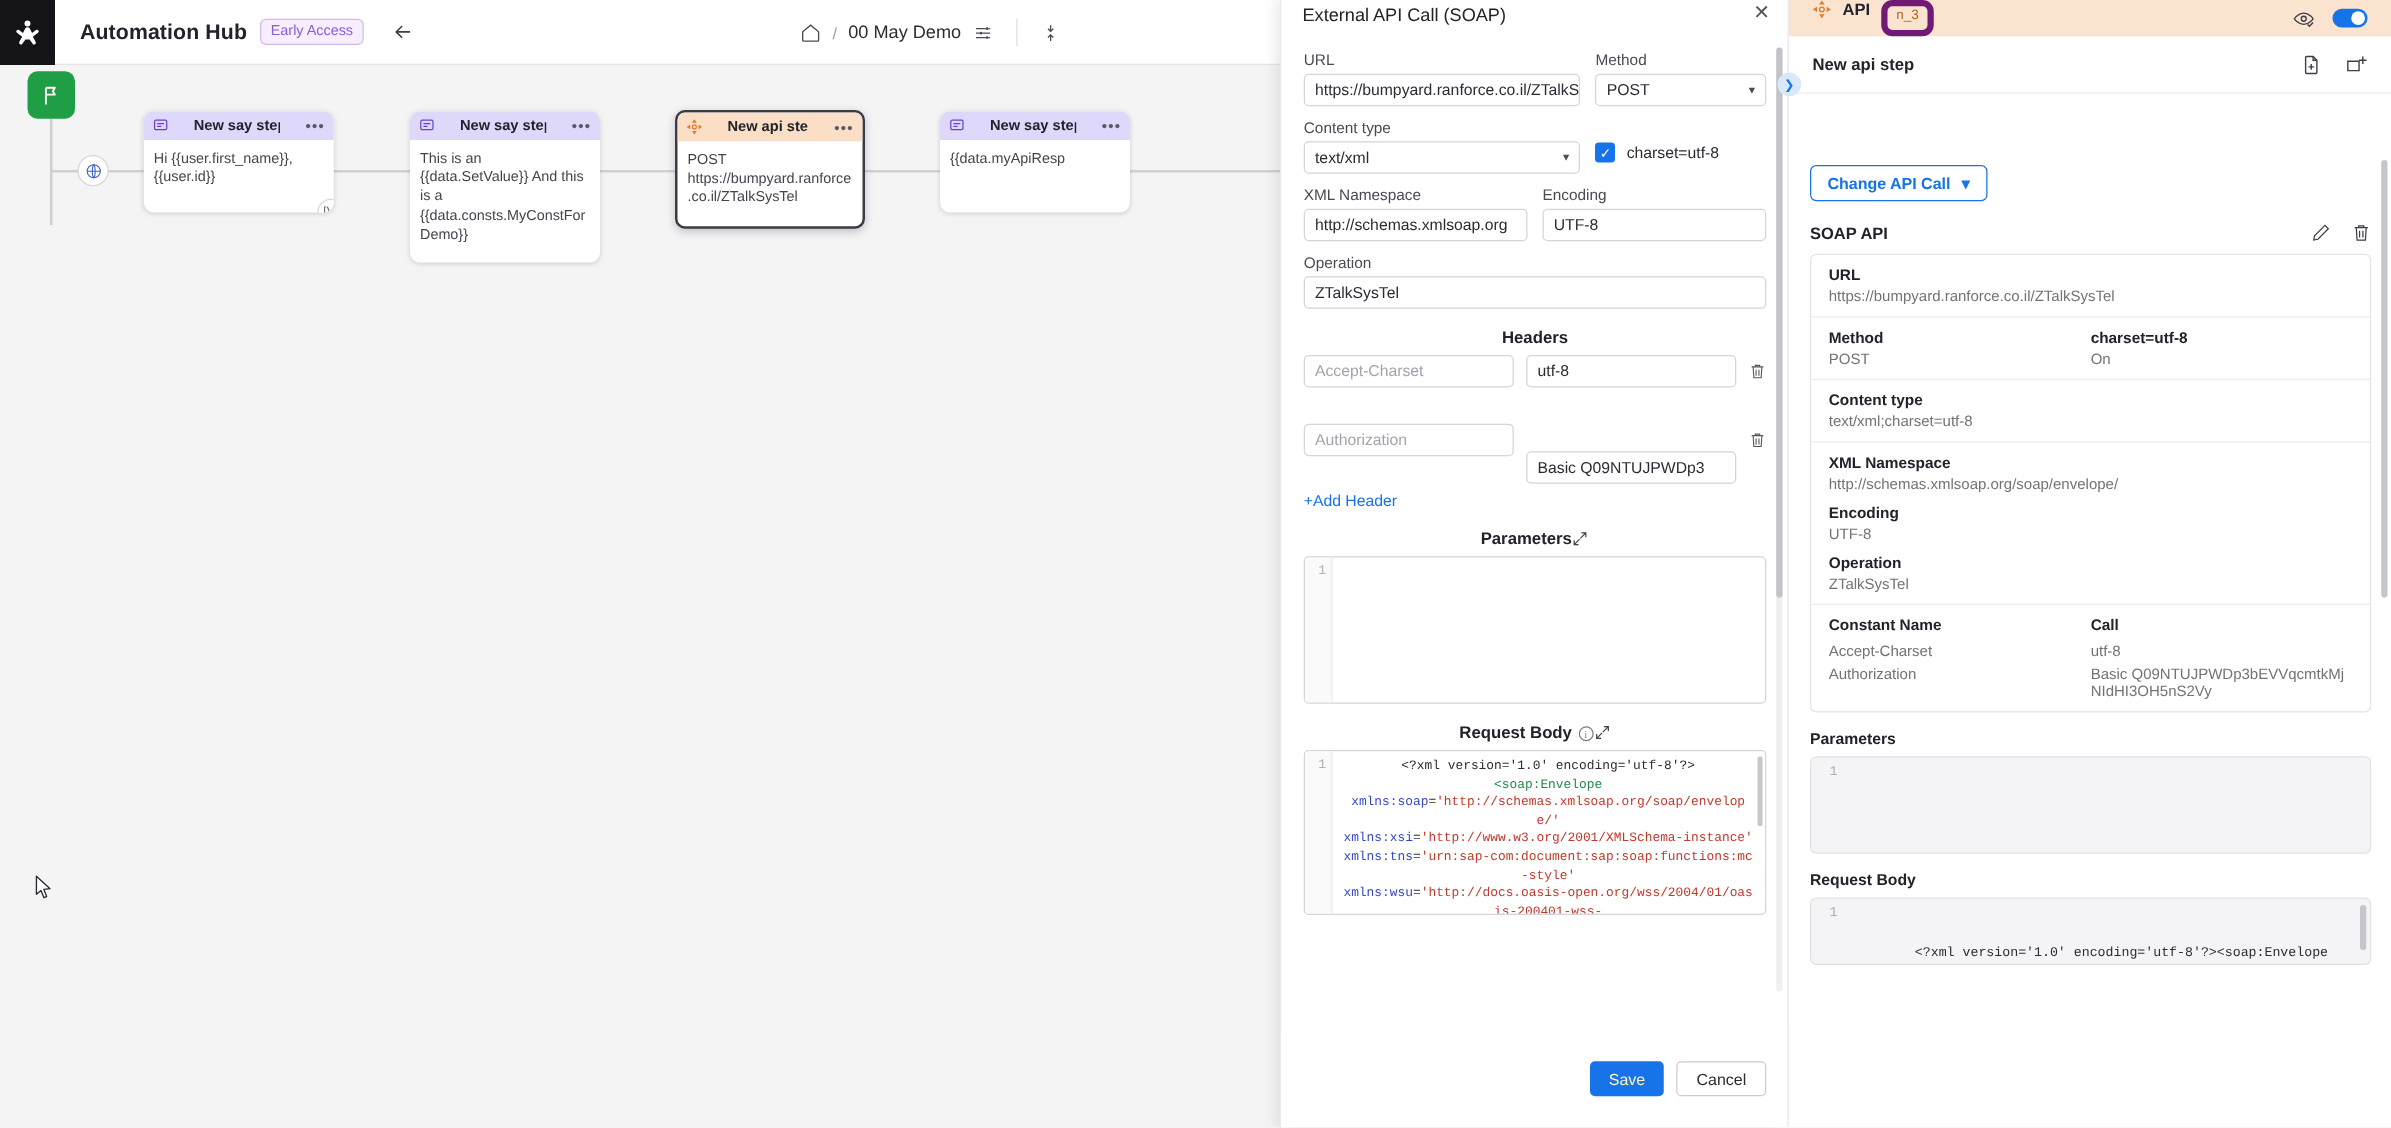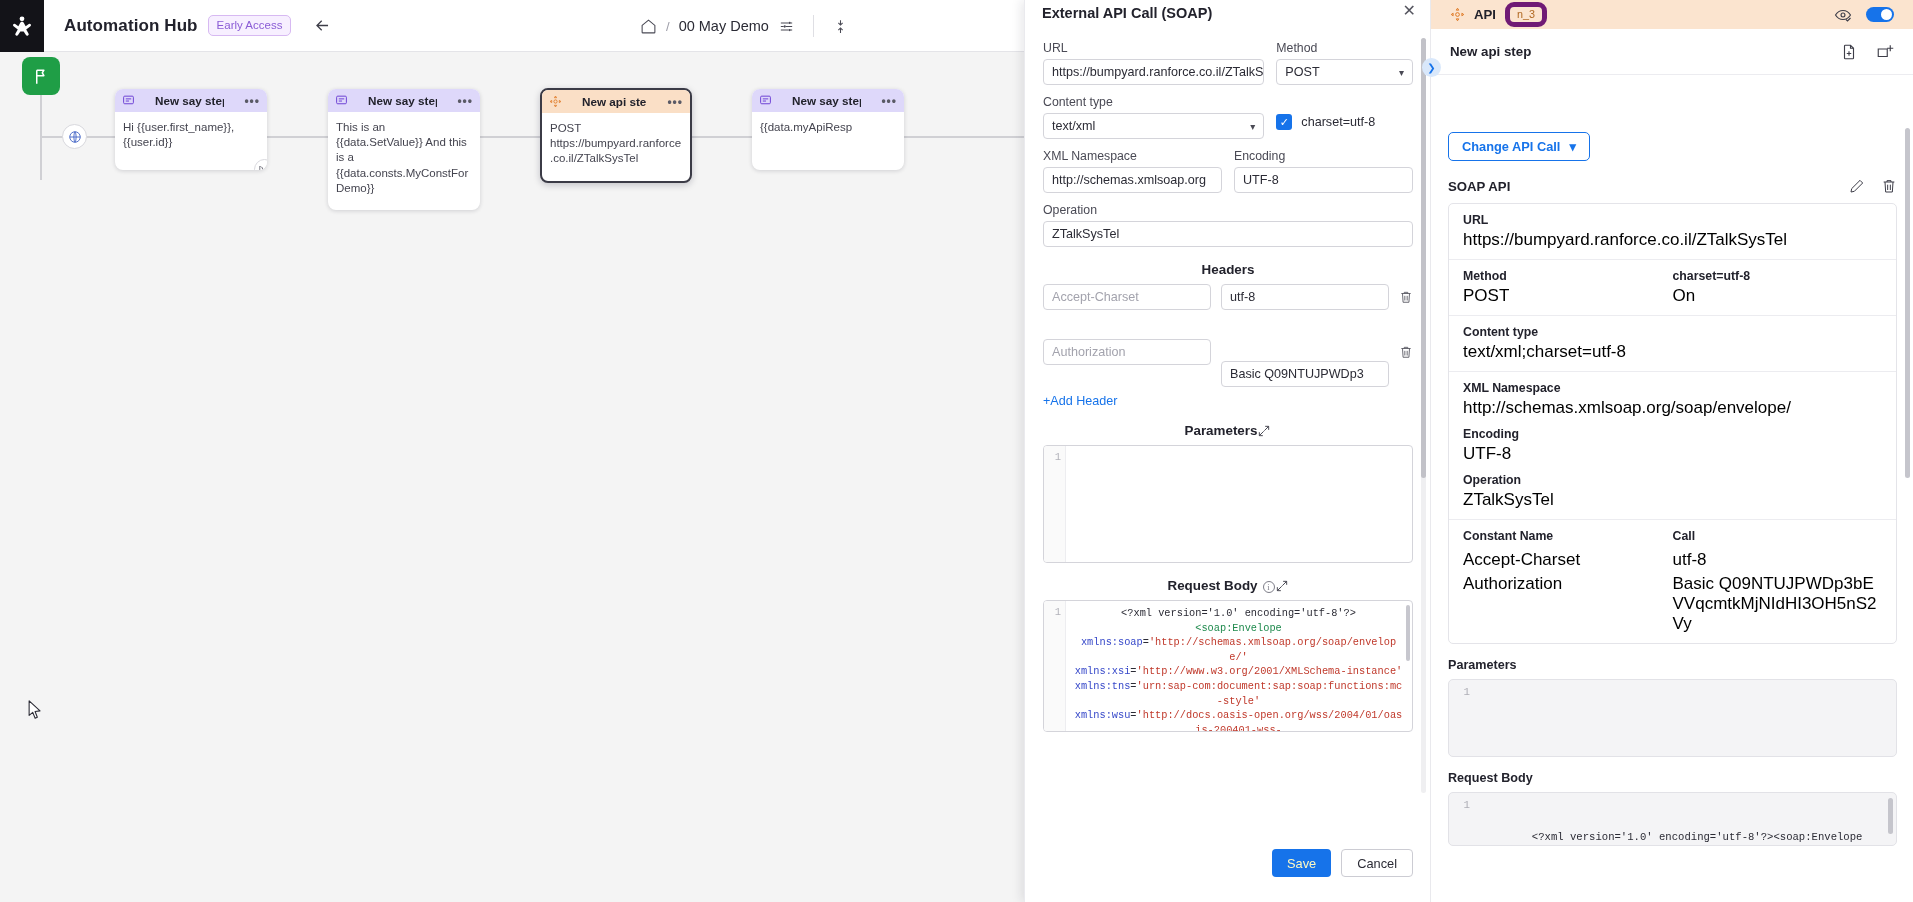--- a/index.html
+++ b/index.html
@@ -89,21 +89,21 @@
   .cursor { position: absolute; left: 28px; top: 648px; }
 
   
   .modal {
     position: absolute; top: 0; left: 1024px; width: 406px; height: 902px;
     background: #fff; box-shadow: -3px 0 10px rgba(25,25,45,.10);
     border-left: 1px solid #eaeaee;
   }
   .modal-title {
     position: absolute; left: 17px; top: 5px;
-    font-size: 14.5px; font-weight: 700; color: #22222c;
+    font-size: 14.5px; font-weight: 400; color: #22222c;
   }
   .modal-close {
     position: absolute; right: 14px; top: 3px; font-size: 16px;
     color: #55555f; cursor: pointer; line-height: 1;
   }
   .modal-scroll {
     position: absolute; top: 29px; left: 0; width: 406px; height: 795px;
     overflow: hidden; padding: 0 18px;
   }
   .m-track {
@@ -201,21 +201,21 @@
   .debug-btn {
     background: #1673ea; color:#fff; font-size: 12.8px; font-weight: 700;
     border-radius: 4px; padding: 5px 13px; cursor:pointer;
   }
   .avatar {
     width: 31px; height: 31px; border-radius: 50%; background: #9157c9;
     color: #fff; font-size: 12.3px; font-weight: 700;
     display:flex; align-items:center; justify-content:center; cursor:pointer;
   }
   .api-bar {
-    height: 29px; background: #fbe4cf; display:flex; align-items:center;
+    height: 29px; background: #fbe4cf; display:flex; 
     padding: 0 19px; gap: 9px;
   }
   .api-bar-name { font-size: 13.2px; font-weight: 700; color: #22222c; }
   .chip-n {
     font-size: 10.8px; color: #b06822; border: 5px solid #701a75;
     border-radius: 9px; padding: 1px 7px 2px; background: transparent;
   }
   .api-bar-right { margin-left: auto; display:flex; align-items:center; gap: 14px; }
   .toggle {
     width: 28px; height: 15px; border-radius: 8px; background: #1673ea;
@@ -253,21 +253,21 @@
     font-size: 13.2px; font-weight: 700; color: #22222c;
   }
   .rp-sec-icons { margin-left:auto; display:flex; gap: 16px; color:#3d3d48; }
   .info-card {
     margin-top: 9px; border: 1px solid #e4e4e9; border-radius: 5px;
     overflow: hidden;
   }
   .ic-row { padding: 9px 14px; border-bottom: 1px solid #ececf0; }
   .ic-row:last-child { border-bottom: none; }
   .ic-k { font-size: 12.3px; font-weight: 700; color: #22222c; margin-bottom: 3px; }
-  .ic-v { font-size: 17px; color: #000000; word-break: break-all; }
+  .ic-v { font-size: 12px; color: #737373; word-break: break-all; }
   .ic-2 { display:flex; }
   .ic-2 > div { flex: 1; }
   .rp-lbl { font-size: 12.6px; font-weight:700; color:#22222c; margin-top: 14px; margin-bottom: 7px; }
   .rp-codebox {
     border: 1px solid #e2e2e7; border-radius: 5px; background: #f4f4f6;
     display:flex; height: 78px; overflow:hidden;
   }
   .rp-gutter {
     width: 26px; flex:0 0 26px; text-align:right; padding: 6px 5px 0 0;
     font-family: "Liberation Mono", monospace; font-size: 10.8px; color: #aeaeb6;

